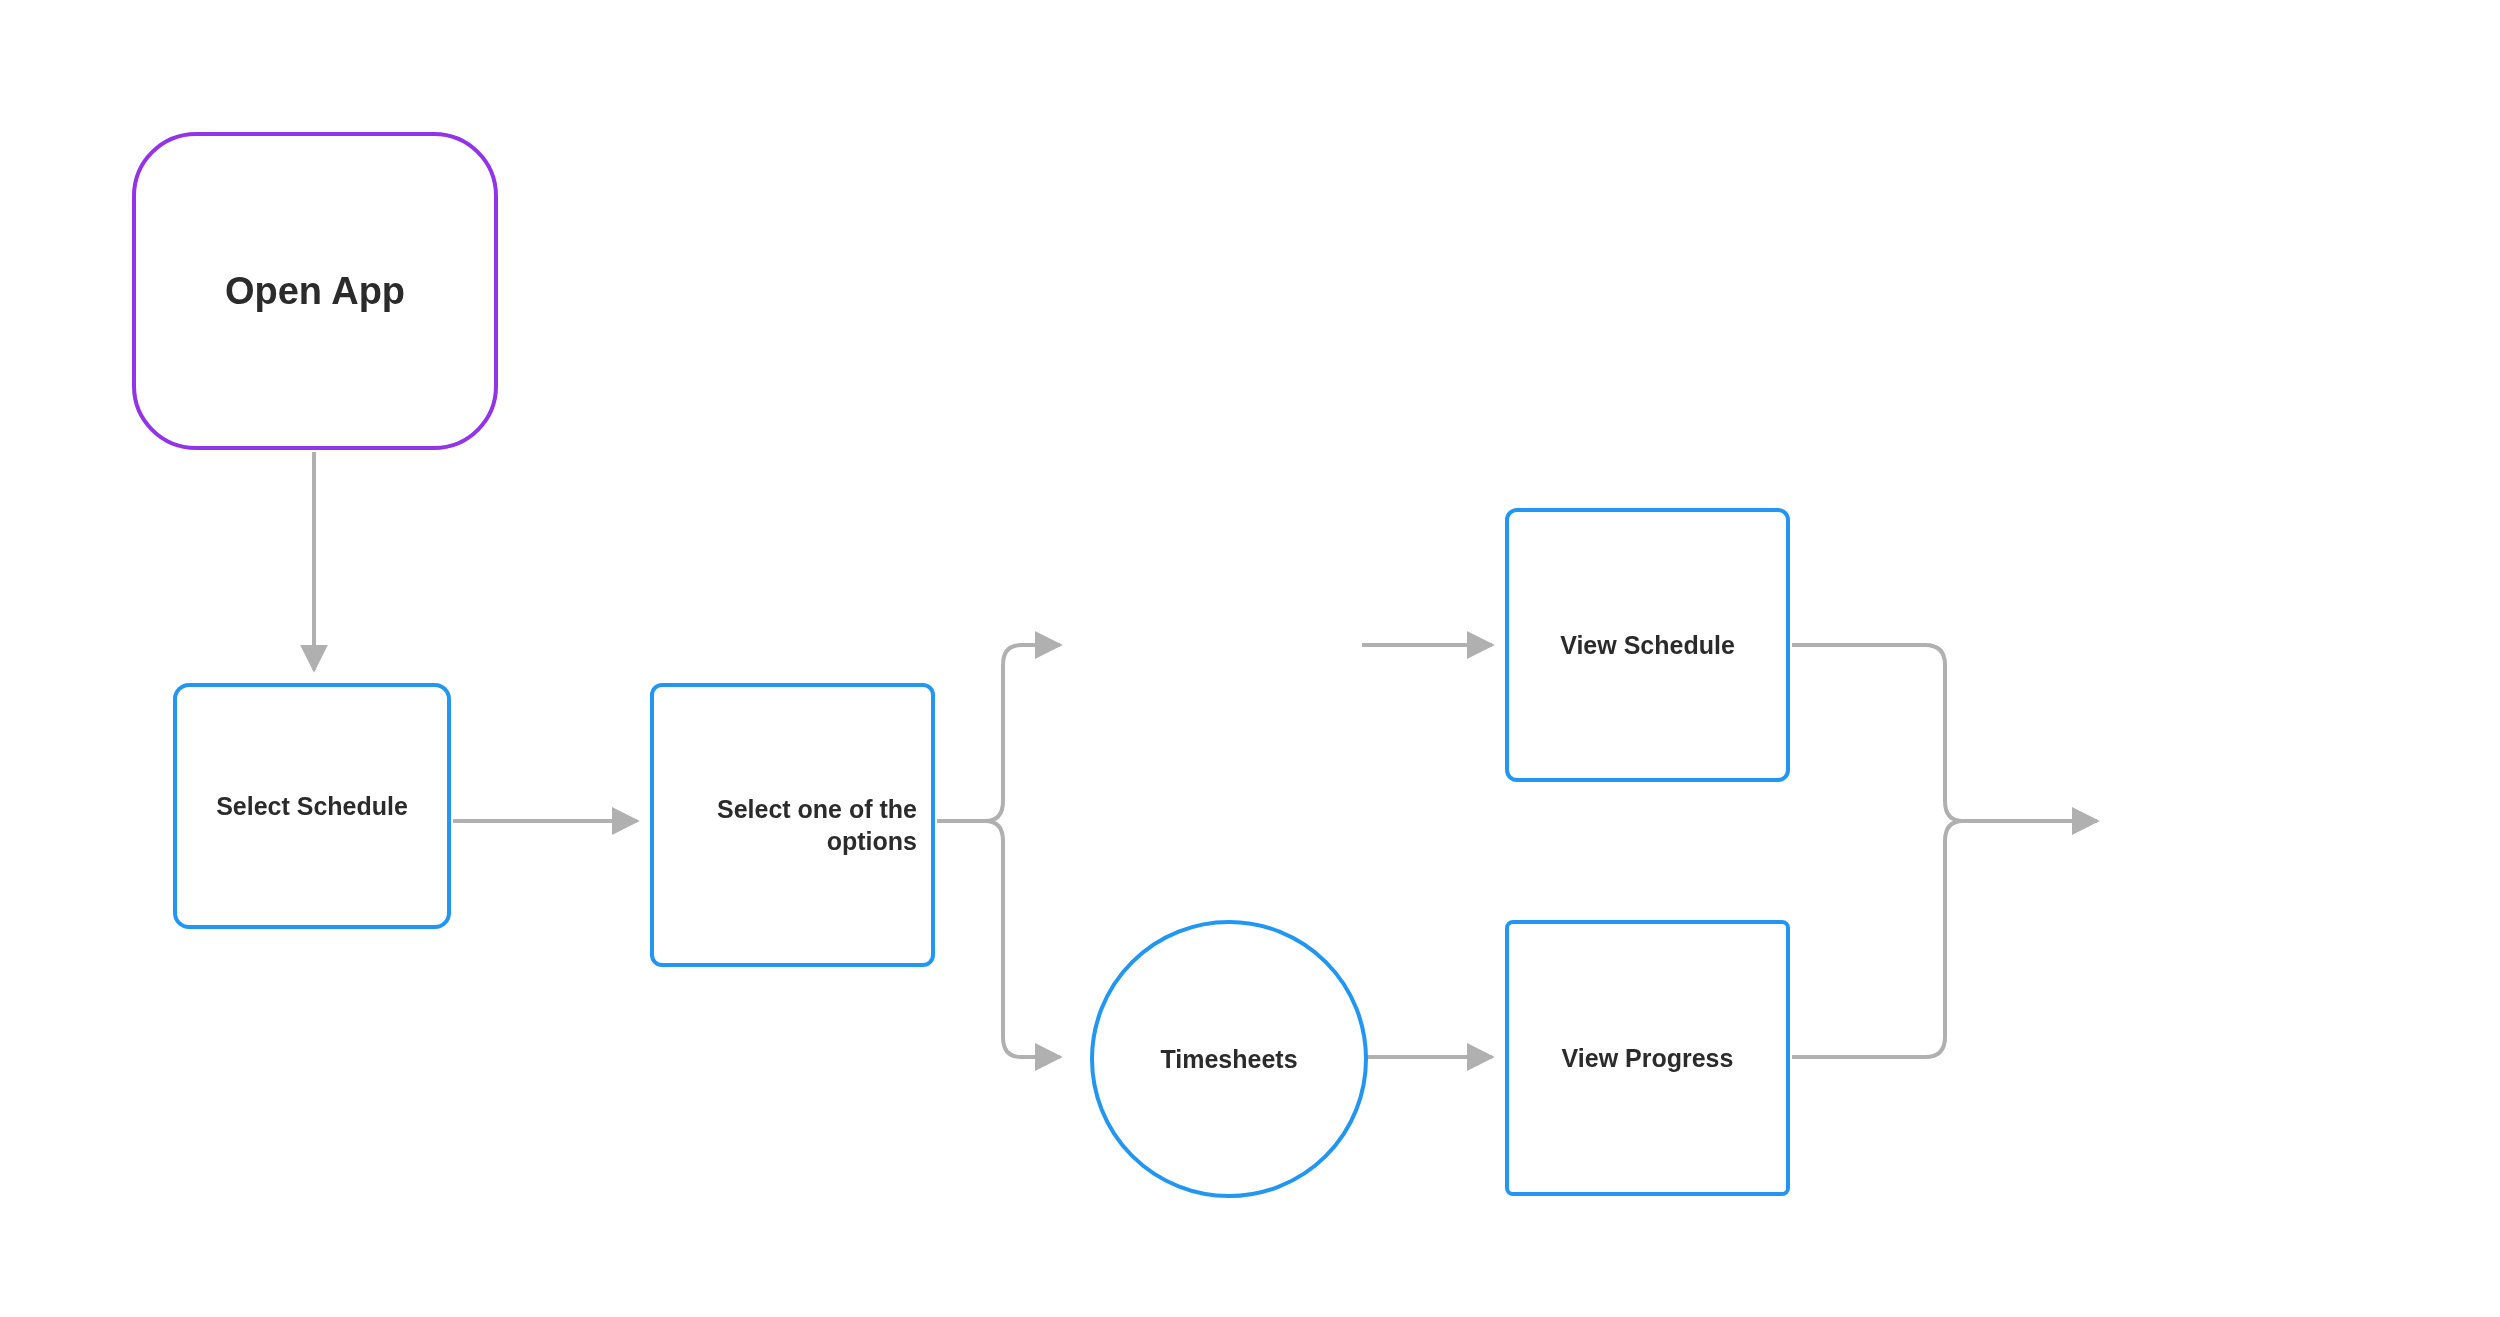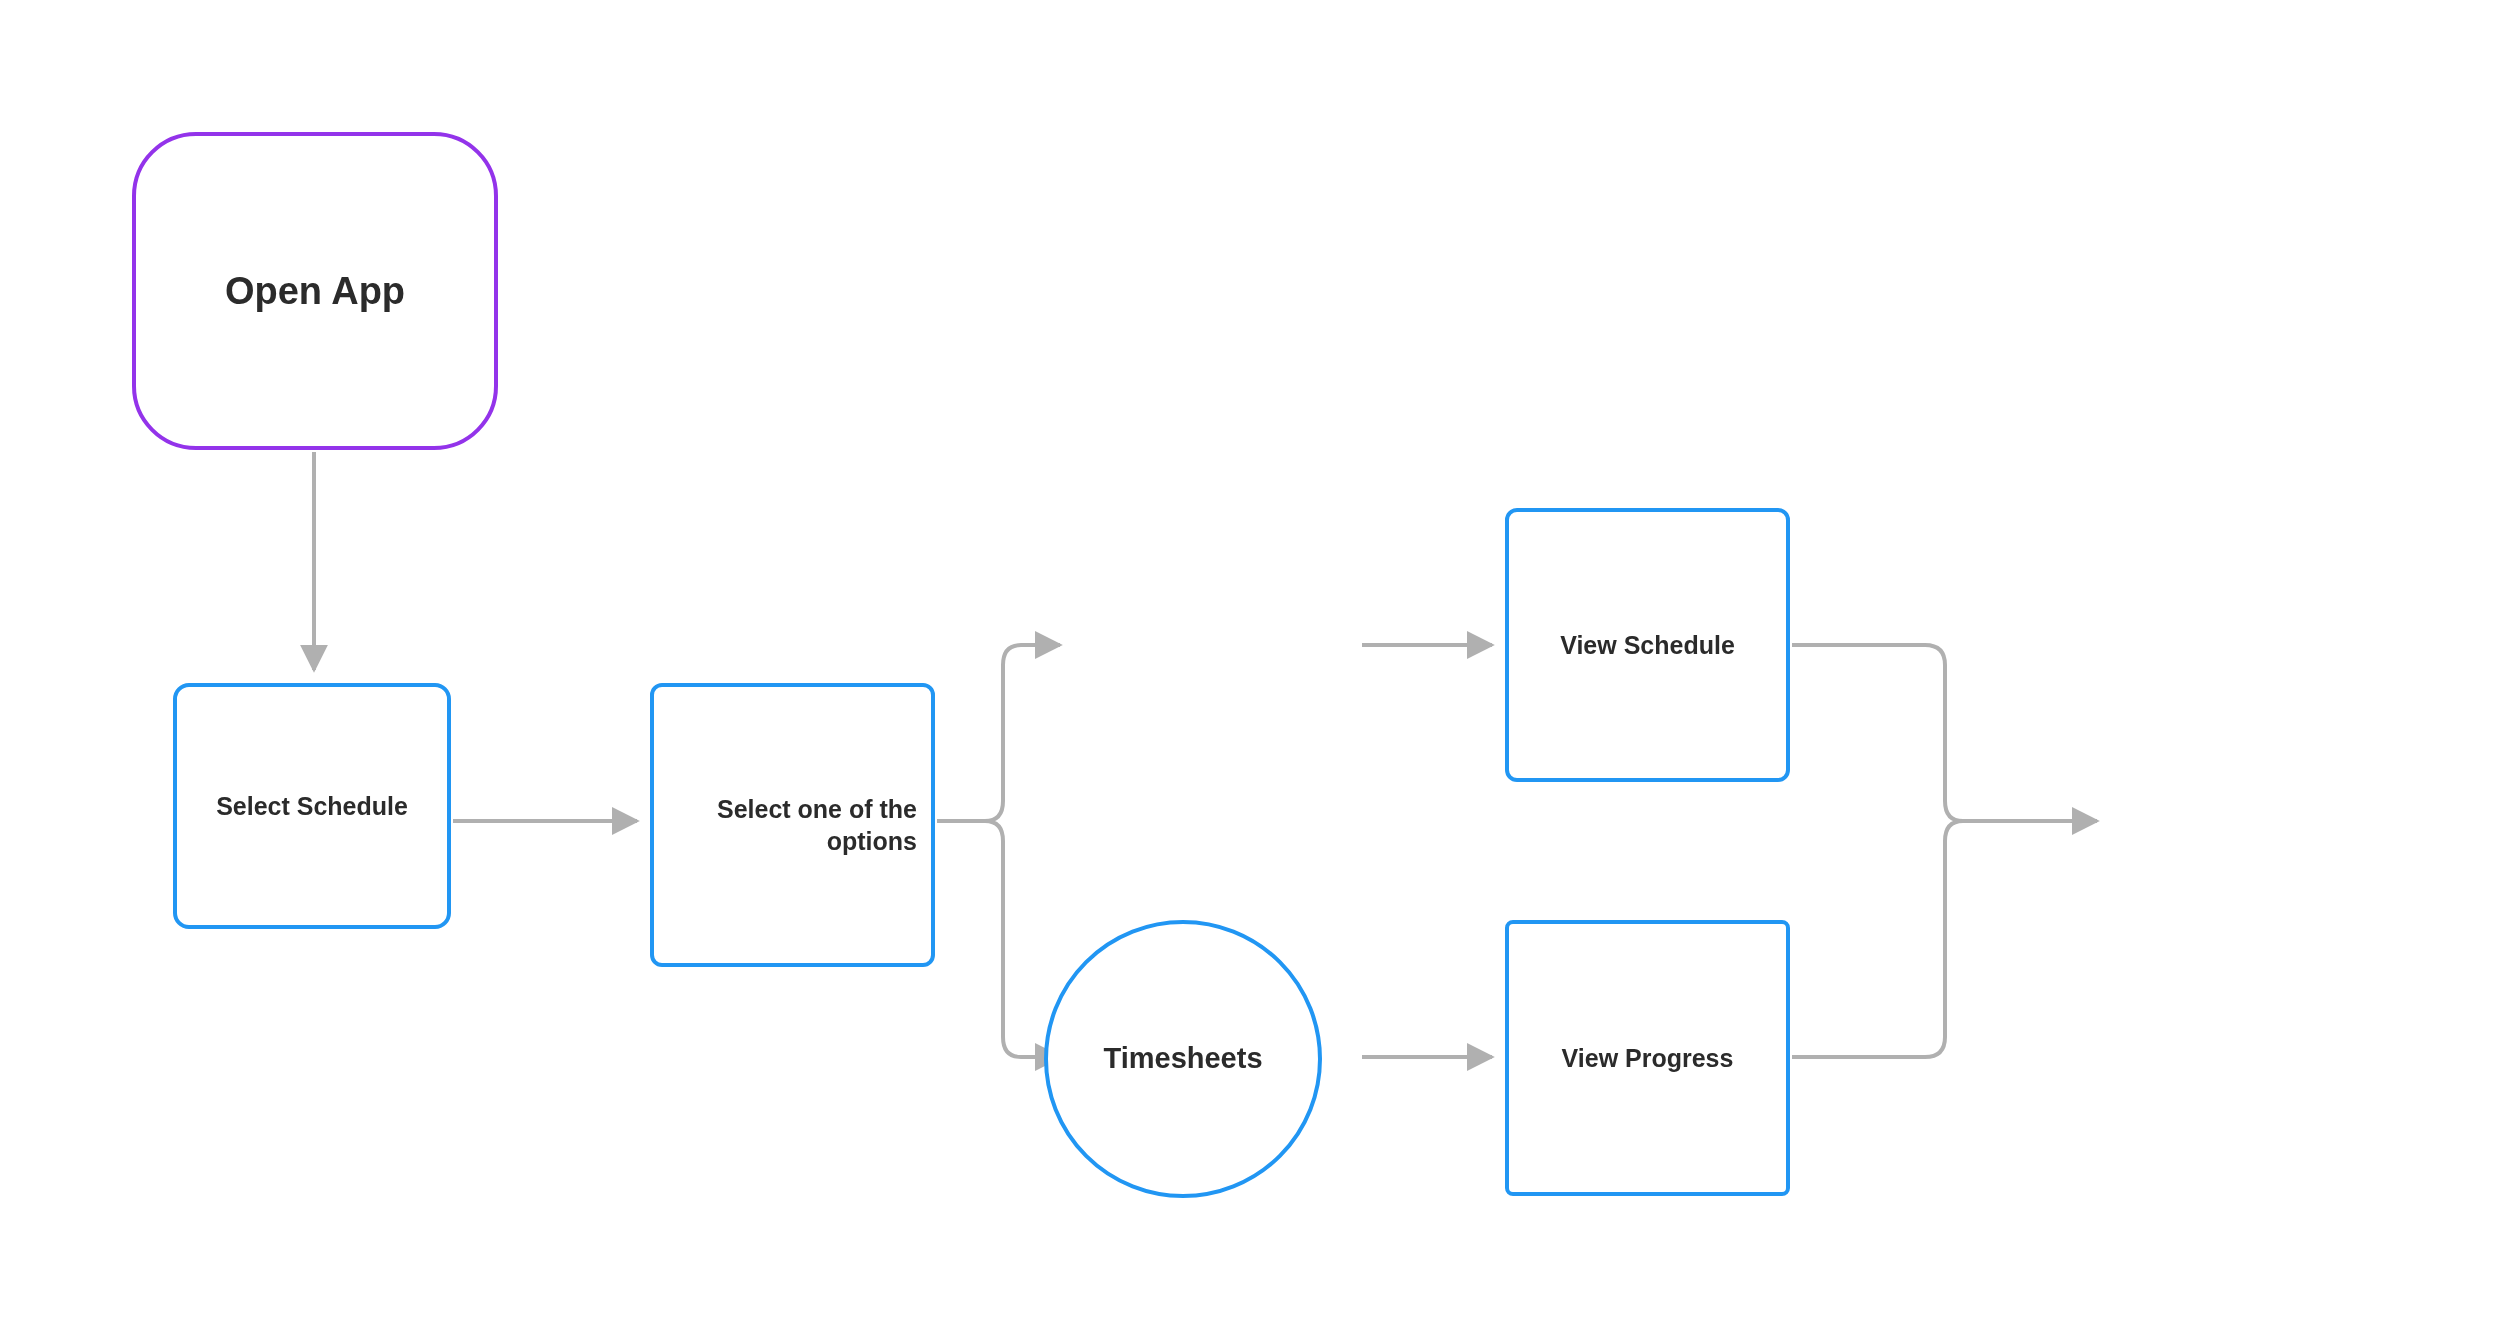--- a/index.html
+++ b/index.html
@@ -98,27 +98,27 @@
   #node-my-schedule {
     left: 1081px;
     top: 508px;
     width: 278px;
     height: 278px;
     border: 4px solid #2196F3;
     border-radius: 50%;
     font-size: 25px;
   }
   #node-timesheets {
-    left: 1044px;
+    left: 1090px;
     top: 920px;
     width: 278px;
     height: 278px;
     border: 4px solid #2196F3;
     border-radius: 50%;
-    font-size: 29px;
+    font-size: 25px;
   }
 
   
   #node-end {
     left: 2110px;
     top: 683px;
     width: 286px;
     height: 276px;
     border: 4px solid #2196F3;
     border-radius: 62px;

